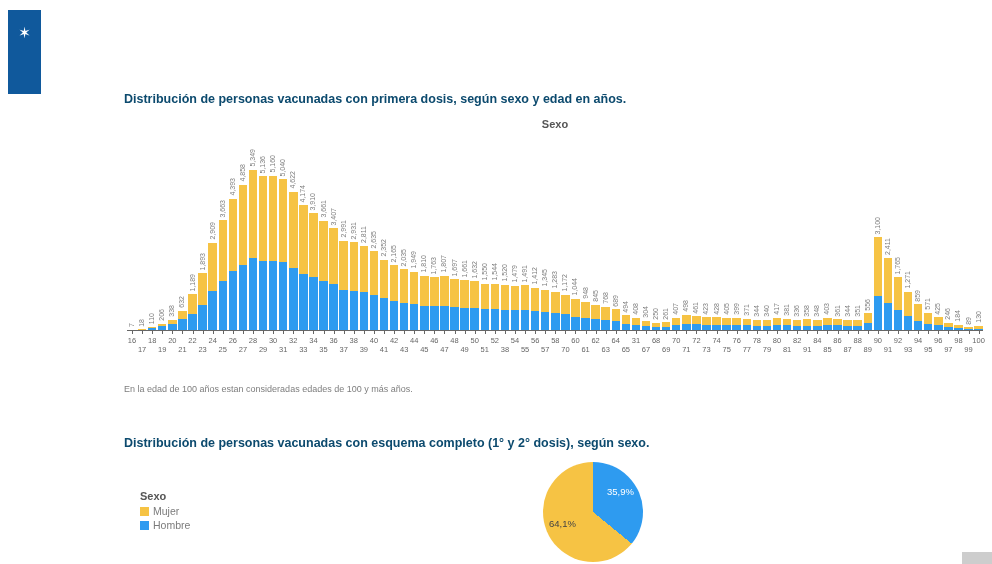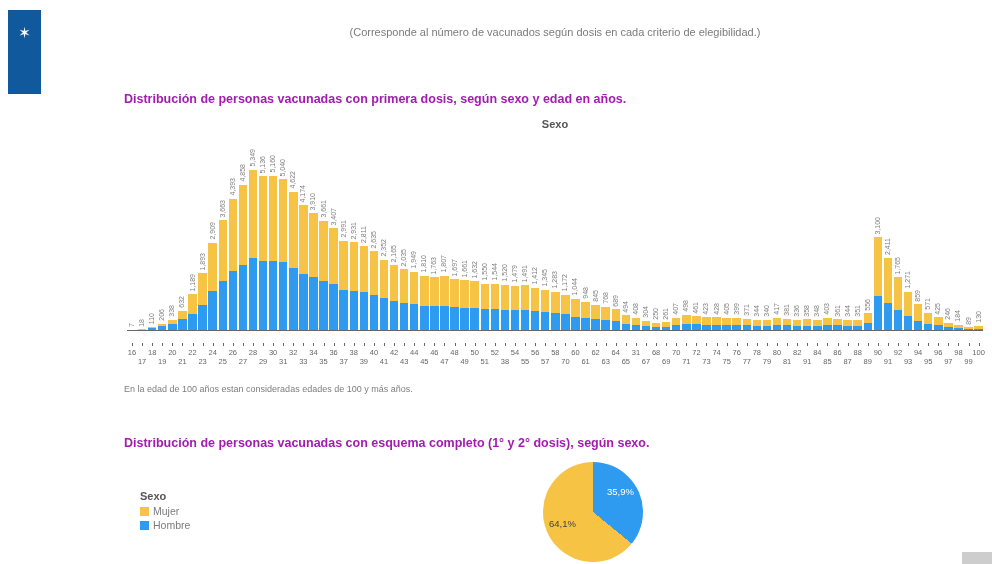--- a/index.html
+++ b/index.html
@@ -9,38 +9,38 @@
   #logo{left:8px;top:10px;width:100px;height:84px;display:flex;}
   #logo .blue{width:33px;background:#10599c;color:#fff;display:flex;align-items:flex-start;justify-content:center;padding-top:14px;font-size:15px;}
   #logo .red{width:67px;background:#e4423b;color:#fff;position:relative;padding:5px 4px;box-sizing:border-box;}
   #logo .deis{font-size:9px;font-weight:bold;line-height:10px;}
   #logo .min{font-size:4.5px;line-height:6px;}
   #logo .gob{position:absolute;bottom:4px;left:4px;font-size:5.5px;}
   #title-block{left:130px;top:20px;width:850px;text-align:center;}
   #page-title{font-size:18px;font-weight:bold;color:#2e9ad2;}
   #page-subtitle{font-size:11px;color:#7b7b7b;margin-top:6px;}
   
-  .section-title{font-size:12.5px;font-weight:bold;color:#a21caf;}
+  .section-title{font-size:12.5px;font-weight:bold;color:#0c4a6e;}
   #sec1-title{left:124px;top:92px;}
   #sec2-title{left:124px;top:436px;}
   #footnote{left:124px;top:384px;font-size:9px;color:#7e7e7e;}
   
   #legend1{left:130px;top:118px;width:850px;text-align:center;}
   #legend1 .lg-title{font-size:11px;font-weight:bold;color:#555;}
   #legend1 .lg-row{margin-top:4px;font-size:10.5px;color:#7b7b7b;}
   .lg-item{display:inline-block;margin:0 8px;}
   .swatch{display:inline-block;width:9px;height:9px;vertical-align:-1px;margin-right:4px;}
   
   #bar-chart{left:127px;top:140px;width:856px;height:190px;}
   #bar-cols{position:absolute;left:0;top:0;width:100%;height:100%;display:flex;}
   .bar-col{position:relative;flex:1 1 0;height:100%;}
   .seg{position:absolute;left:8%;width:84%;}
   .bar-label{position:absolute;left:calc(50% - 4px);writing-mode:vertical-rl;transform:rotate(180deg);
     font-size:7px;color:#7d7d7d;letter-spacing:0;white-space:nowrap;}
-  #x-axis{left:127px;top:330px;width:856px;height:24px;border-top:1px solid #666;display:flex;align-items:center;}
+  #x-axis{left:127px;top:330px;width:856px;height:24px;border-top:1px solid #666;display:flex;}
   .axis-col{position:relative;flex:1 1 0;}
   .tick{position:absolute;top:0;left:50%;width:1px;height:3px;background:#666;}
   .age-lb{position:absolute;left:50%;transform:translateX(-50%);font-size:7.5px;color:#666;}
   .age-even{top:5px;} .age-odd{top:14px;}
   
   #legend2{left:140px;top:490px;font-size:10.5px;color:#7b7b7b;}
   #legend2 .lg-title{font-size:11px;font-weight:bold;color:#555;margin-bottom:3px;}
   #legend2 .lg-item{display:block;margin:2px 0;}
   #pie{left:543px;top:462px;width:100px;height:100px;border-radius:50%;}
   .pie-label{position:absolute;font-size:9.5px;}
@@ -50,21 +50,20 @@
   #scrollbar{left:962px;top:552px;width:30px;height:12px;background:#cdcdcd;}
 </style>
 </head>
 <body>
 
 <div class="abs" id="logo">
   <div class="blue">✶</div>
 </div>
 
 <div class="abs" id="title-block">
-  <div id="page-subtitle">(Corresponde al número de vacunados según dosis en cada criterio de elegibilidad.)</div>
 </div>
 
 <div class="abs section-title" id="sec1-title">Distribución de personas vacunadas con primera dosis, según sexo y edad en años.</div>
 
 <div class="abs" id="legend1">
   <div class="lg-title">Sexo</div>
 </div>
 
 <div class="abs" id="bar-chart">
   <div id="bar-cols">

